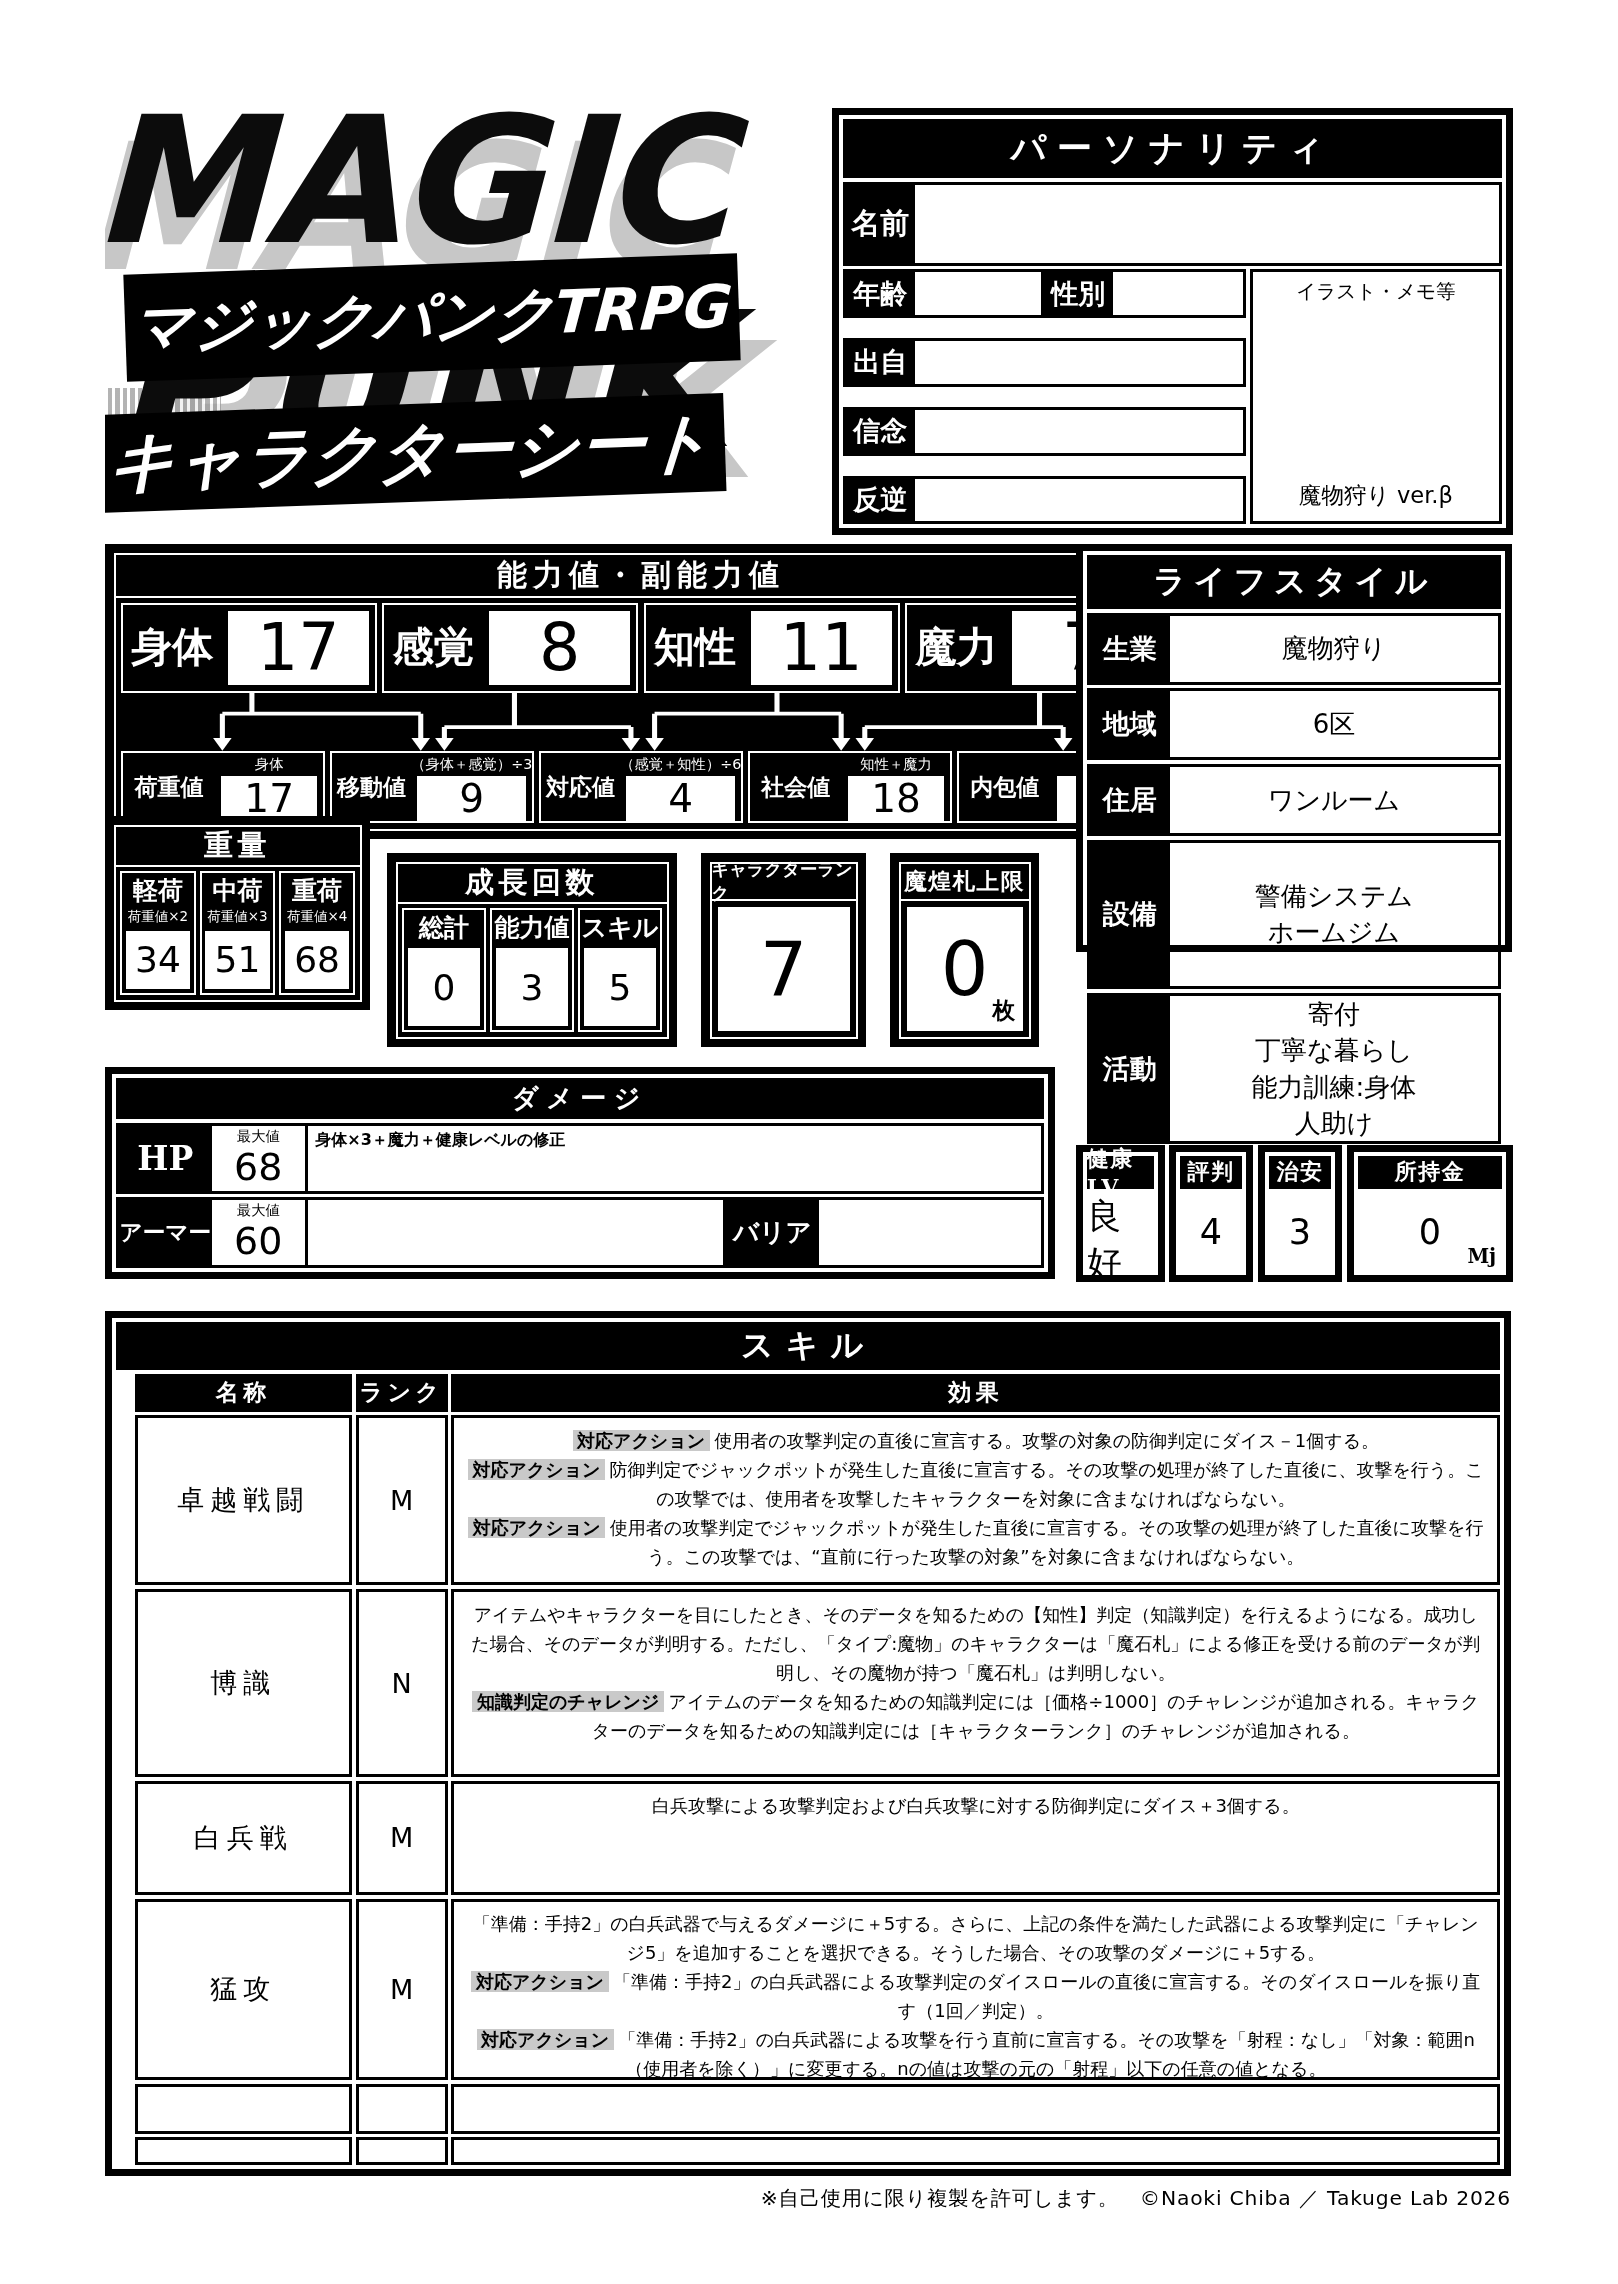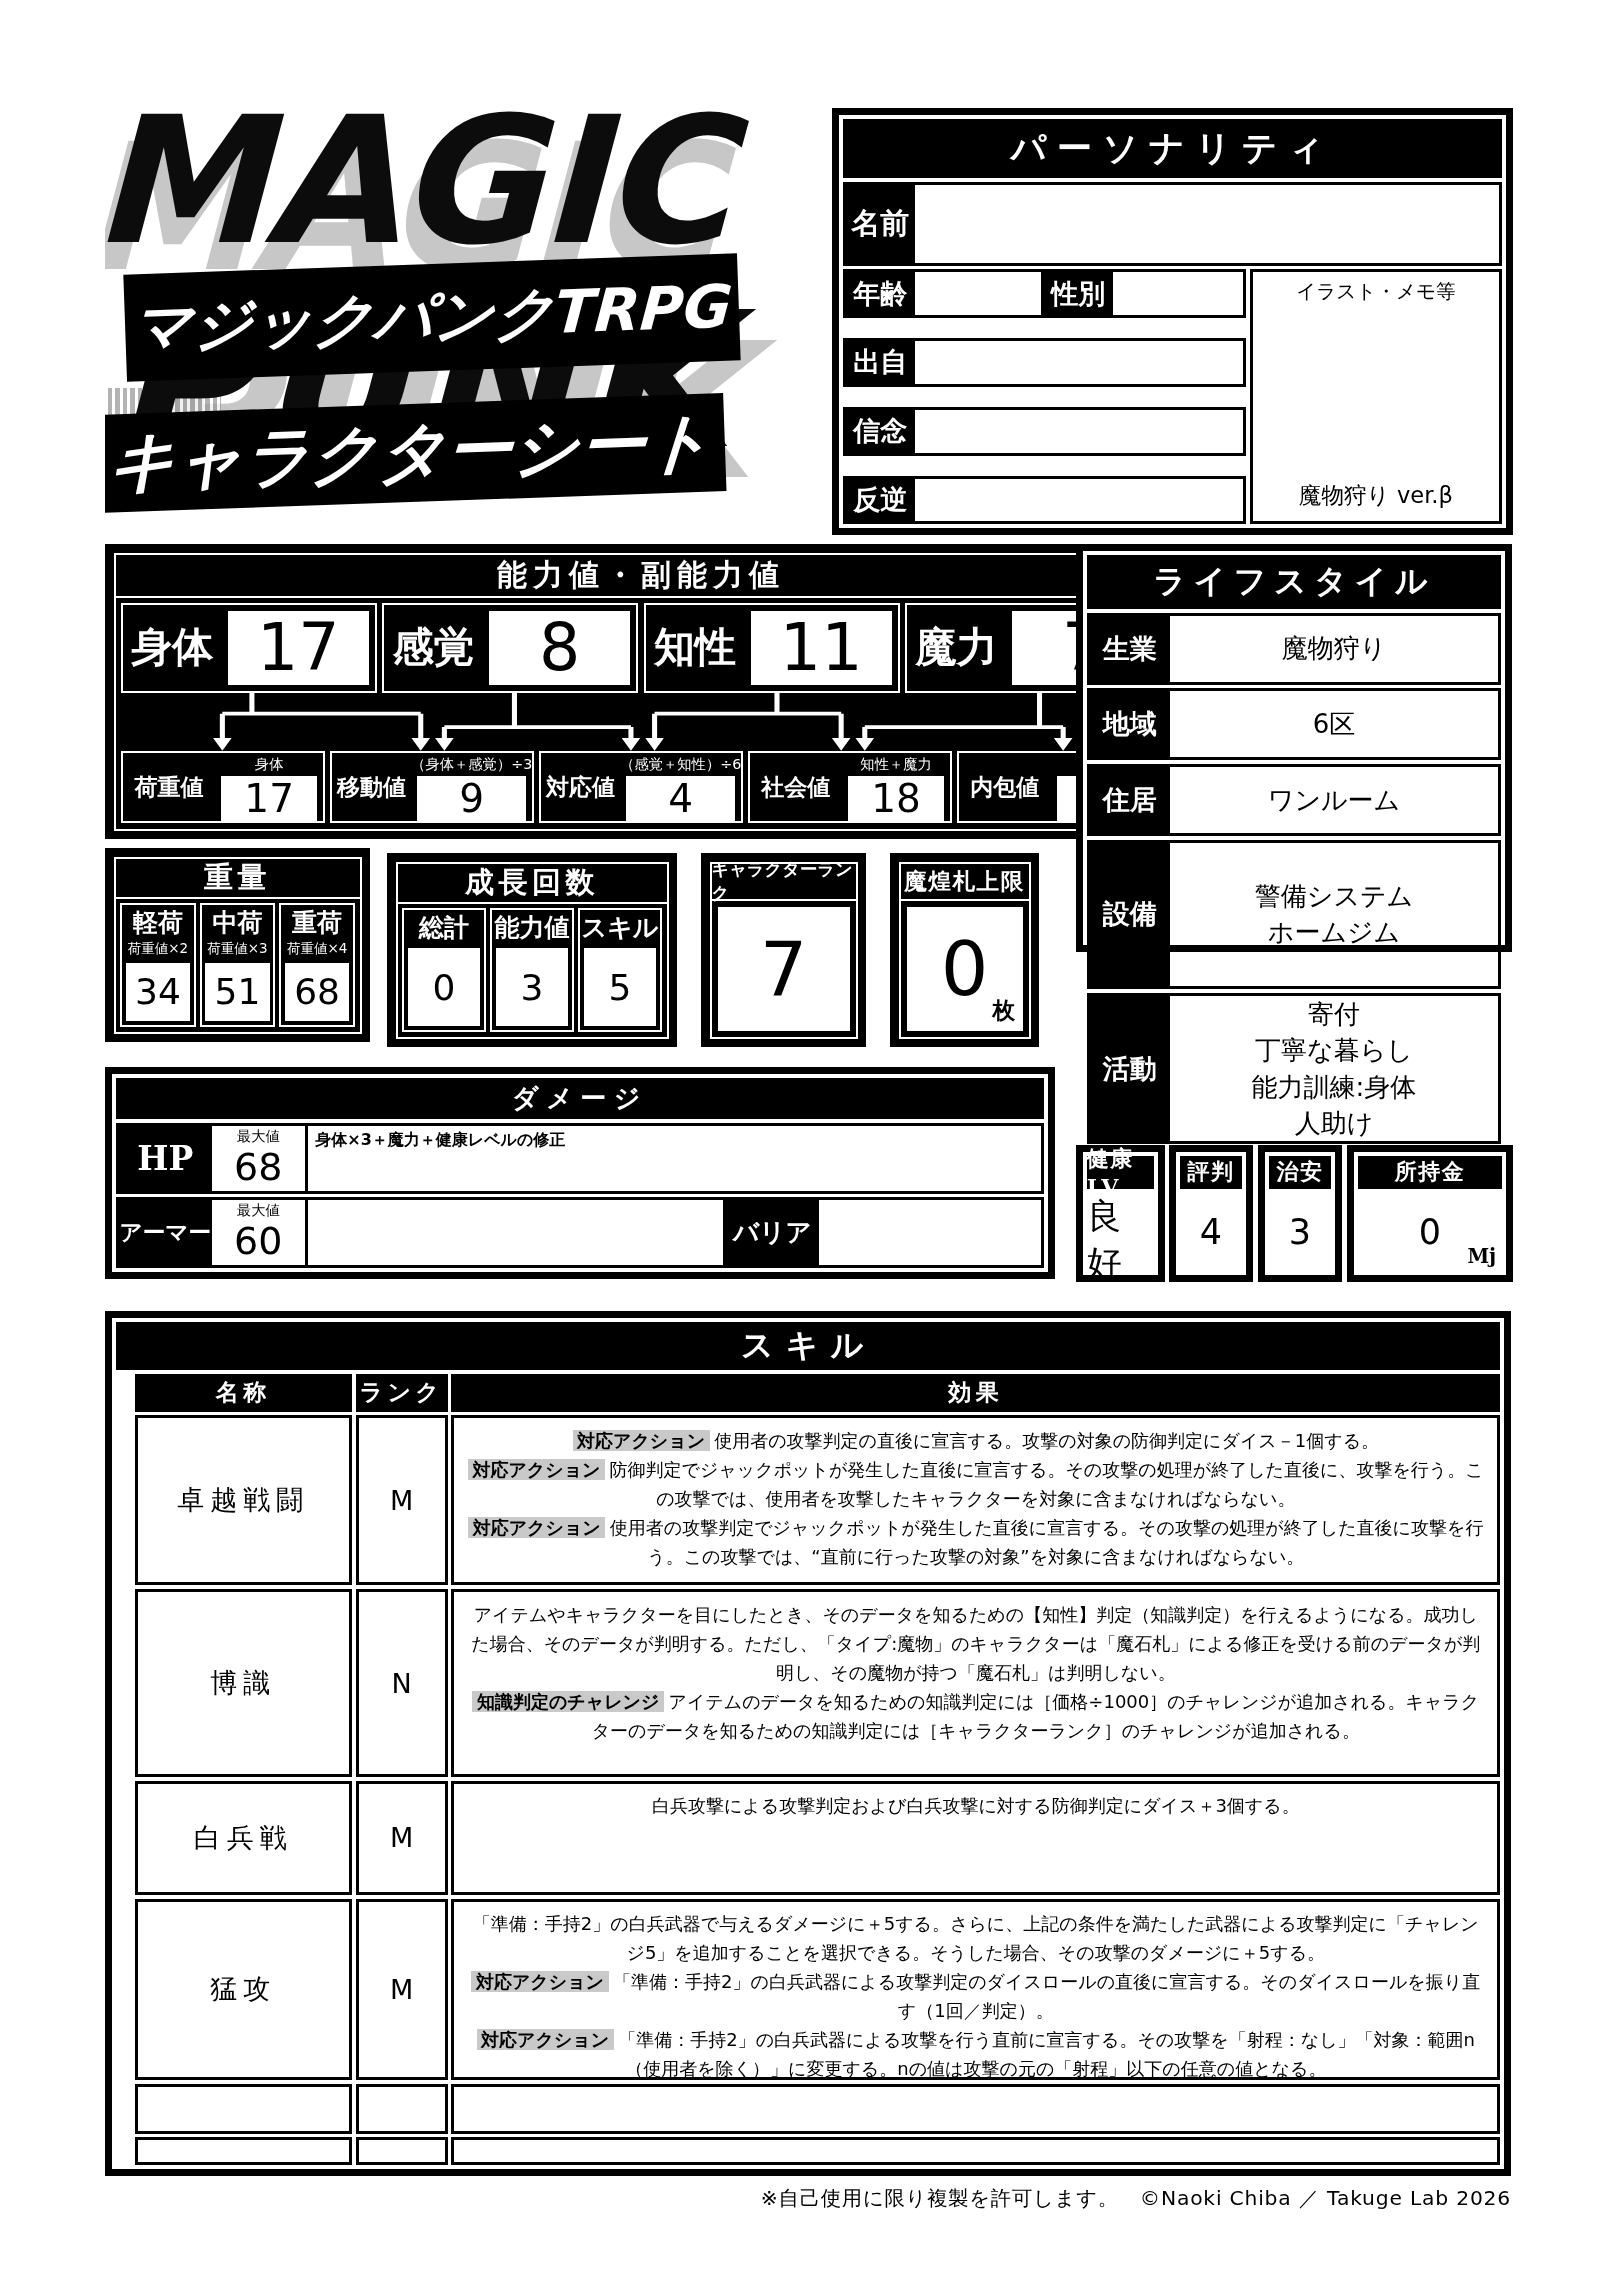--- a/index.html
+++ b/index.html
@@ -81,21 +81,21 @@
   
   .lifestyle{left:1076px;top:544px;width:436px;height:408px;display:flex;flex-direction:column;gap:3.8px;}
   .ls-bar{height:54px;font-size:32px;letter-spacing:7.5px;flex:none;}
   .ls-row{display:flex;border:3px solid #000;flex:none;}
   .ls-row .labcell{width:80px;font-size:27px;}
   .ls-val{flex:1;display:flex;align-items:center;justify-content:center;text-align:center;
       font-size:26px;white-space:pre-line;line-height:1.4;}
   .r88{height:66px;} .r190{height:143px;} .rflex{flex:1;}
 
   
-  .weight{left:105px;top:848px;width:265px;height:194px;}
+  .weight{left:105px;top:816px;width:265px;height:194px;}
   .growth{left:387px;top:853px;width:290px;height:194px;}
   .rank{left:701px;top:853px;width:165px;height:194px;}
   .cards{left:890px;top:853px;width:149px;height:194px;}
   .w-bar{height:38px;font-size:29px;letter-spacing:4.5px;}
   .colrow{flex:1;display:flex;gap:3.8px;padding:4.5px;}
   .wcol{flex:1;display:flex;flex-direction:column;}
   .wcol .clbl{height:35px;color:#fff;display:flex;align-items:center;justify-content:center;font-size:25px;
       font-family:"DejaVu Serif","Liberation Serif",serif;font-weight:bold;flex:none;}
   .wcol .cfor{height:19.6px;color:#fff;font-size:13.5px;text-align:center;flex:none;white-space:nowrap;}
   .wcol .cval{flex:1;background:#fff;margin:3px 3.8px 3.8px 3.8px;display:flex;align-items:center;justify-content:center;font-size:36px;}

